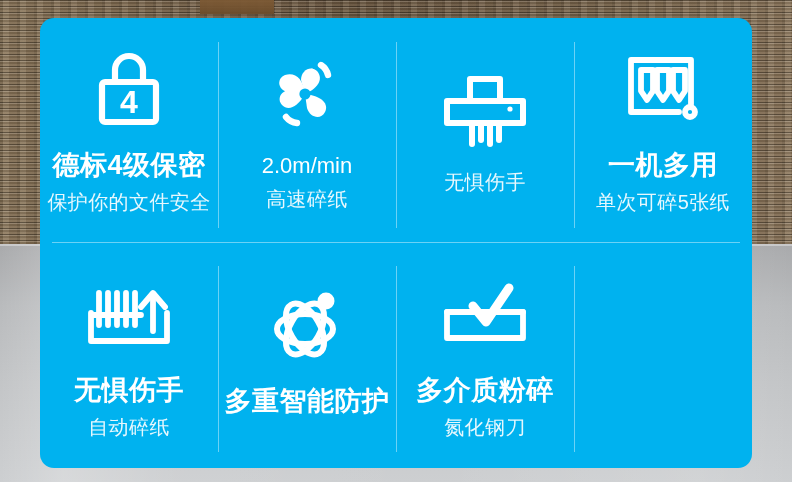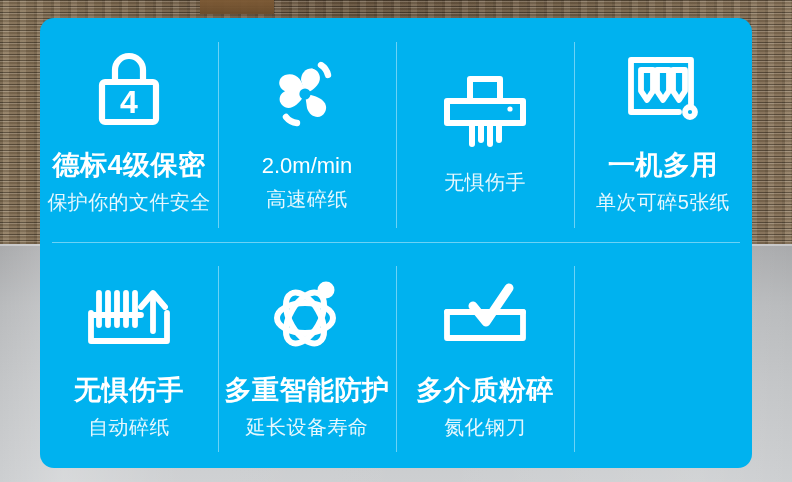--- a/index.html
+++ b/index.html
@@ -268,21 +268,20 @@
           <svg width="86" height="82" viewBox="0 0 86 82" fill="none" stroke="#ffffff" stroke-width="6" stroke-linecap="round" stroke-linejoin="round">
             <g transform="translate(41,44)">
               <ellipse cx="0" cy="0" rx="28" ry="15"></ellipse>
               <ellipse cx="0" cy="0" rx="28" ry="15" transform="rotate(60)"></ellipse>
               <ellipse cx="0" cy="0" rx="28" ry="15" transform="rotate(120)"></ellipse>
             </g>
             <circle cx="62" cy="16" r="8.5" fill="#ffffff" stroke="none"></circle>
           </svg>
         </div>
         <div class="cell-title">多重智能防护</div>
-        <div class="cell-sub">延长设备寿命</div>
       </div>
 
       <div class="cell">
         <div class="icon-wrap">
           <svg width="92" height="66" viewBox="0 0 92 66" fill="none" stroke="#ffffff" stroke-width="5.8" stroke-linecap="round" stroke-linejoin="round">
             <rect x="8" y="30" width="76" height="26"></rect>
             <path d="M34 24 L47 40 L70 6" stroke-width="9"></path>
             <path d="M8 30 H84"></path>
           </svg>
         </div>

